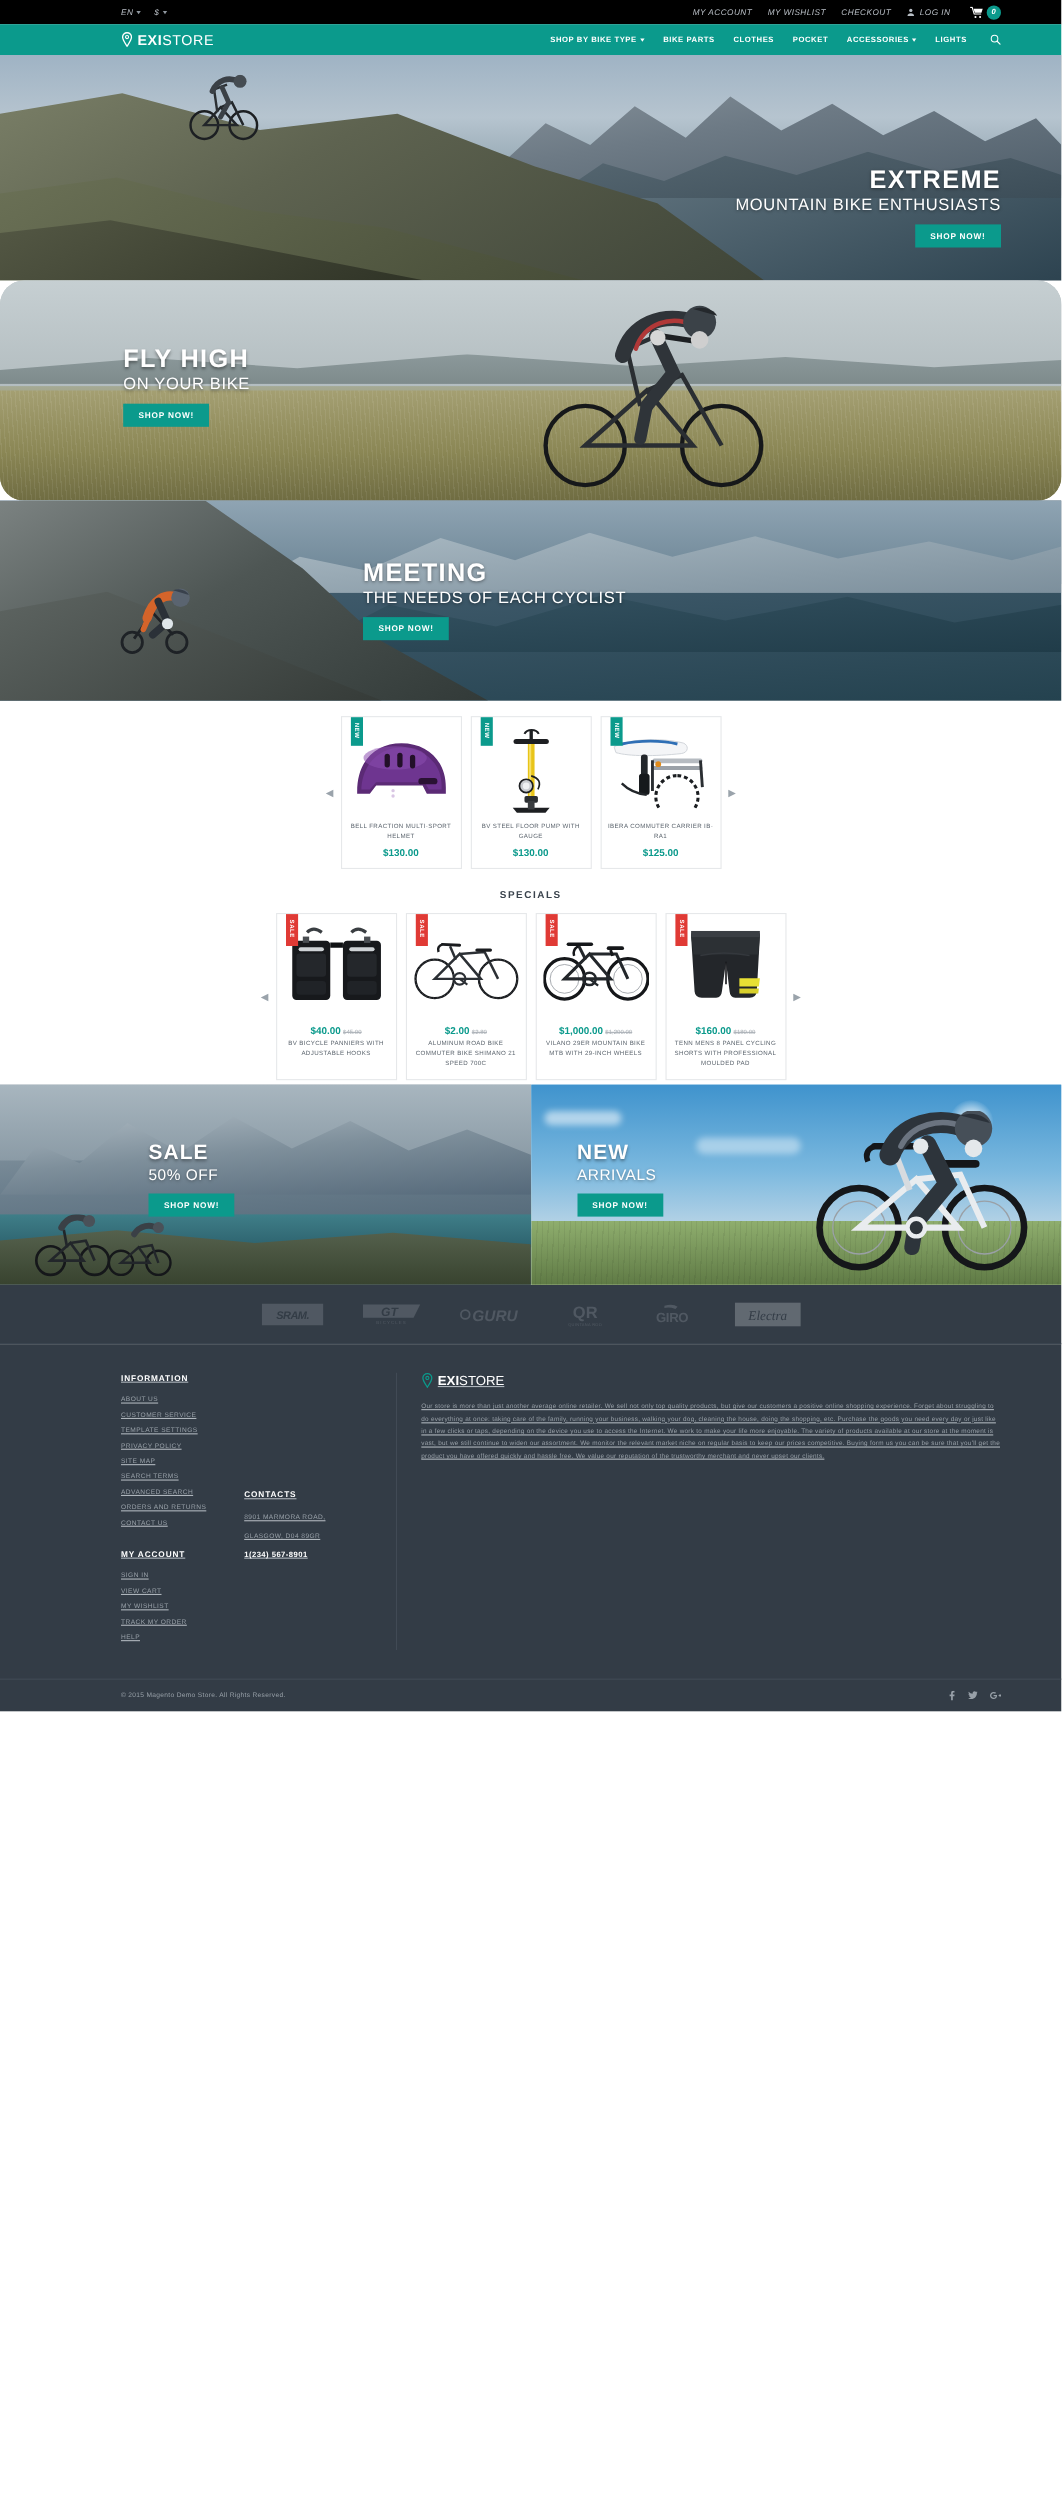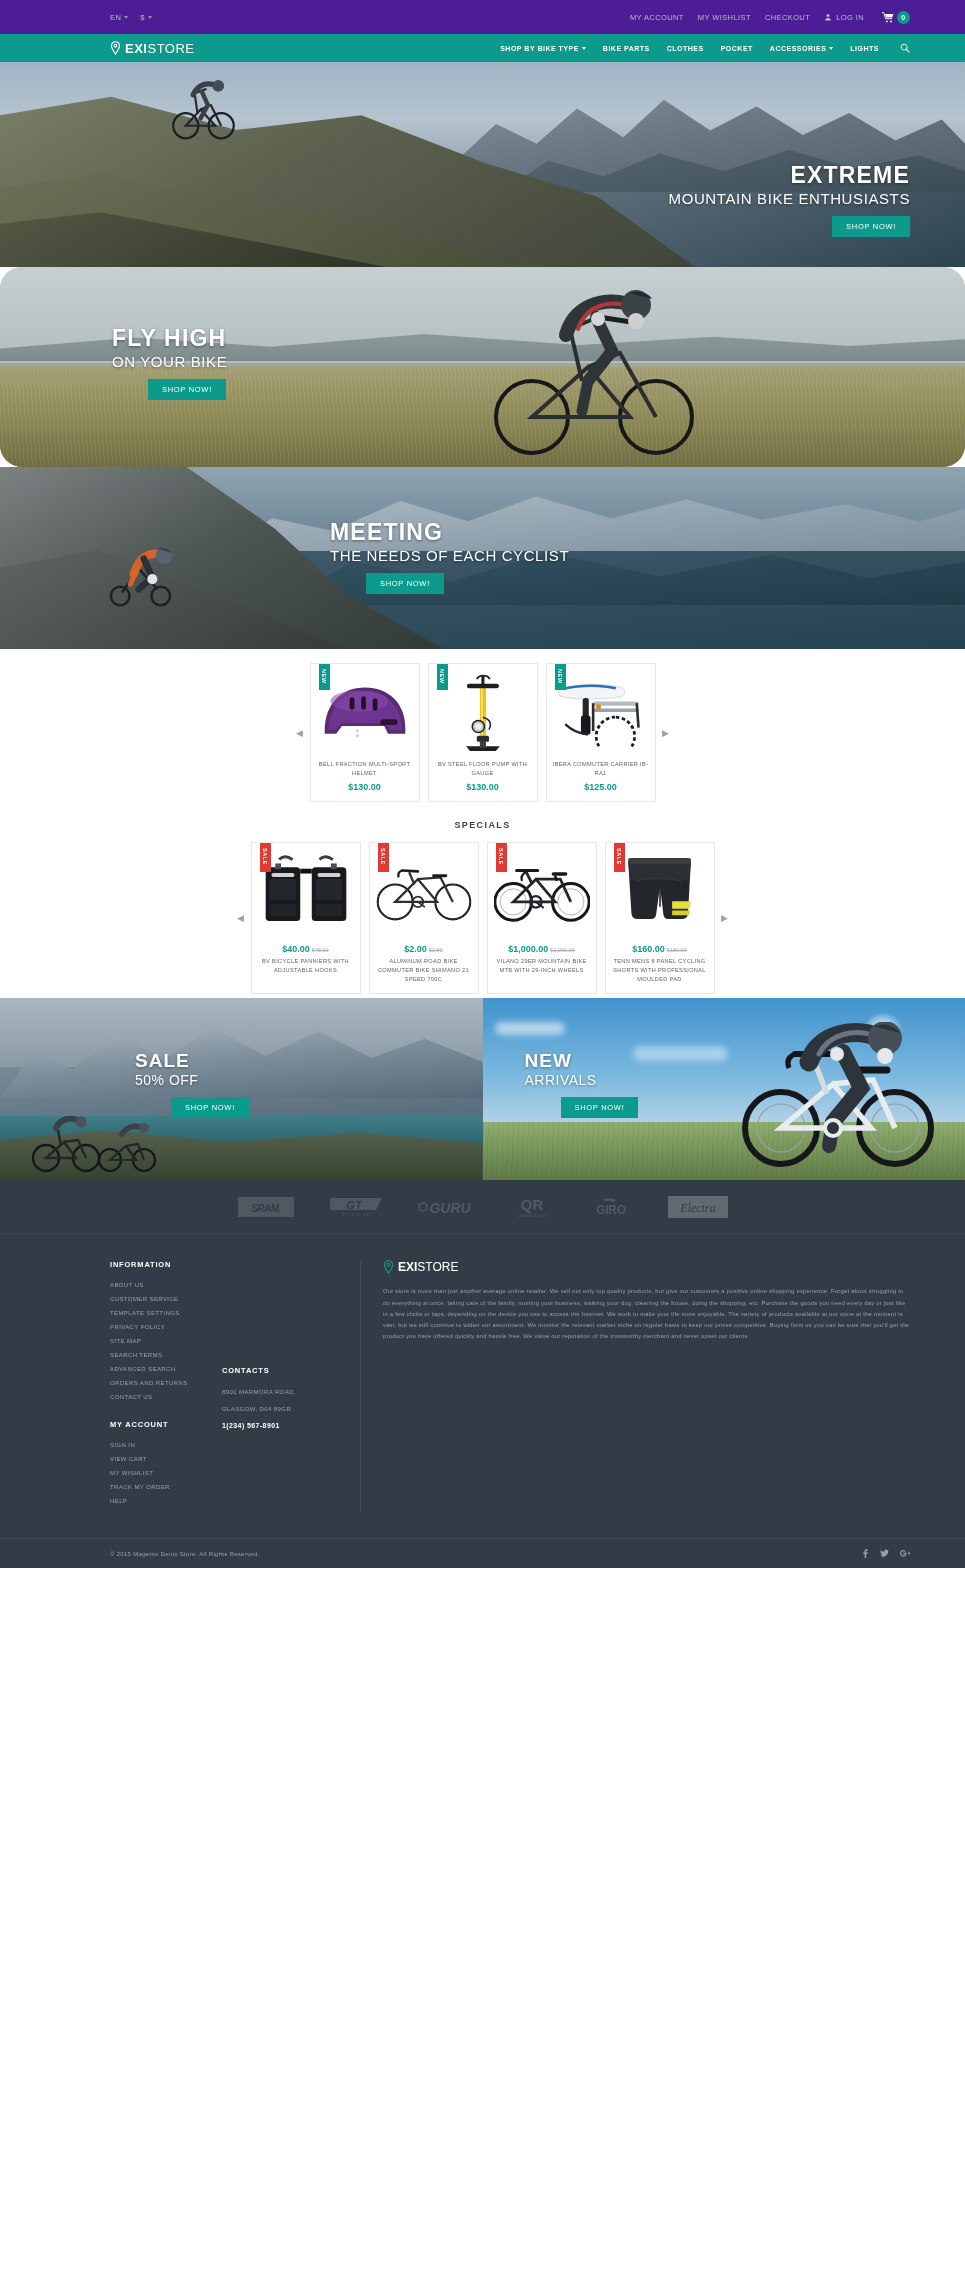--- a/index.html
+++ b/index.html
@@ -5,28 +5,29 @@
   * { margin:0; padding:0; box-sizing:border-box; }
   body {
     width:965px;
     font-family:"Liberation Sans", sans-serif;
     background:#ffffff;
     color:#333;
     -webkit-font-smoothing:antialiased;
   }
   
   .topbar {
-    background:#4c1d95;
-    height:34px;
+    background:#000000;
+    height:22px;
     display:flex;
     align-items:center;
     padding:0 55px;
     font-size:7.5px;
     color:#b8bec5;
     letter-spacing:.4px;
+    font-style:italic;
   }
   .topbar .lang-group { display:flex; gap:12px; margin-left:55px; }
   .tb-sel { display:flex; align-items:center; gap:3px; cursor:pointer; }
   .caret-d {
     width:0;height:0;border-left:2.5px solid transparent;
     border-right:2.5px solid transparent;border-top:3px solid #8f979f;
   }
   .topbar .links { margin-left:auto; display:flex; align-items:center; gap:14px; }
   .topbar .links a { color:#b8bec5; text-decoration:none; cursor:pointer; }
   .login-wrap { display:flex; align-items:flex-start; gap:4px; }
@@ -66,22 +67,22 @@
   .s-head {
     font-size:23px;font-weight:bold;color:#fff;letter-spacing:1.2px;
     text-shadow:0 1px 3px rgba(0,0,0,.45);
   }
   .s-sub {
     font-size:15px;color:#fff;font-weight:300;letter-spacing:.6px;margin-top:1px;
     text-shadow:0 1px 3px rgba(0,0,0,.45);
   }
   .shop-btn {
     display:inline-block;background:#0b9a8c;color:#fff;border:none;
-    font-size:7.5px;font-weight:normal;letter-spacing:.7px;
-    padding:6px 14px;margin-top:9px;cursor:pointer;margin-left:36px;
+    font-size:7.5px;font-weight:bold;letter-spacing:.7px;
+    padding:6px 14px;margin-top:9px;cursor:pointer;
   }
   
   .slide1 { height:205px; background:linear-gradient(160deg,#6b7c6a 0%,#8a9480 38%,#5c6f7a 60%,#2d4350 100%); }
   .s1-sky { position:absolute;inset:0 0 45% 0; background:linear-gradient(180deg,#9fb3c4 0%,#b6c4cf 50%,#8fa3ae 100%); }
   .s1-mtn {
     position:absolute; right:0; top:18px; width:60%; height:110px;
     background:linear-gradient(170deg,#8f9aa2 0%,#6d7a85 45%,#4e5d69 100%);
     clip-path:polygon(0% 100%,6% 62%,12% 74%,19% 40%,26% 58%,33% 26%,41% 52%,48% 18%,56% 46%,64% 24%,72% 50%,80% 30%,88% 55%,96% 36%,100% 58%,100% 100%);
   }
   .s1-mtn2 {
@@ -217,21 +218,21 @@
   .pr-ground:after{content:"";position:absolute;inset:0;background:repeating-linear-gradient(92deg,rgba(0,0,0,.06) 0 1px,transparent 1px 5px);}
   .pr-bike { position:absolute; right:22px; top:24px; width:210px; height:150px; }
   
   .brands {
     background:#333c46;display:flex;align-items:center;justify-content:center;
     gap:34px;height:54px;border-bottom:1px solid #3b4550;
   }
   .brand { opacity:.5; display:flex; align-items:center; }
   
   .footer { background:#333c46; padding:26px 0 0; color:#aeb5bc; }
-  .f-inner { display:flex; padding:0 55px 0 110px; }
+  .f-inner { display:flex; padding:0 55px 0 110px;text-decoration:underline; }
   .f-col { width:112px; flex-shrink:0; }
   .f-col.wide { width:132px; }
   .f-title {
     font-size:7.5px;font-weight:bold;color:#fff;letter-spacing:.8px;margin-bottom:13px;
   }
   .f-link {
     display:block;font-size:6px;color:#98a0a8;letter-spacing:.4px;
     text-decoration:none;margin-bottom:8px;cursor:pointer;
   }
   .f-text { font-size:6px;color:#98a0a8;letter-spacing:.4px;margin-bottom:8px;line-height:1.5; }

